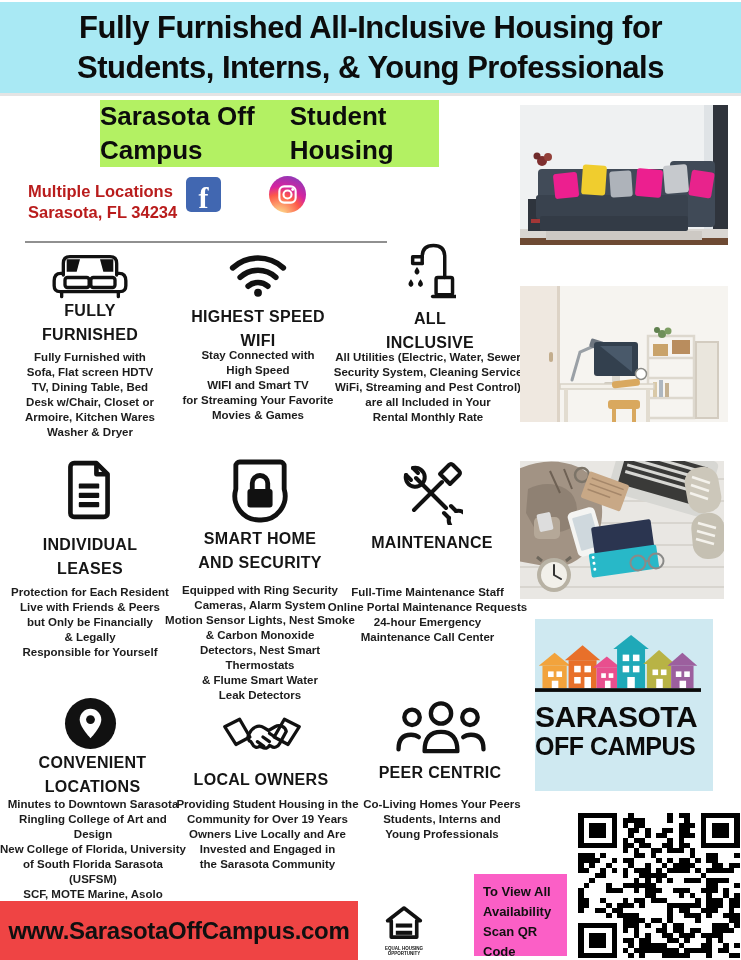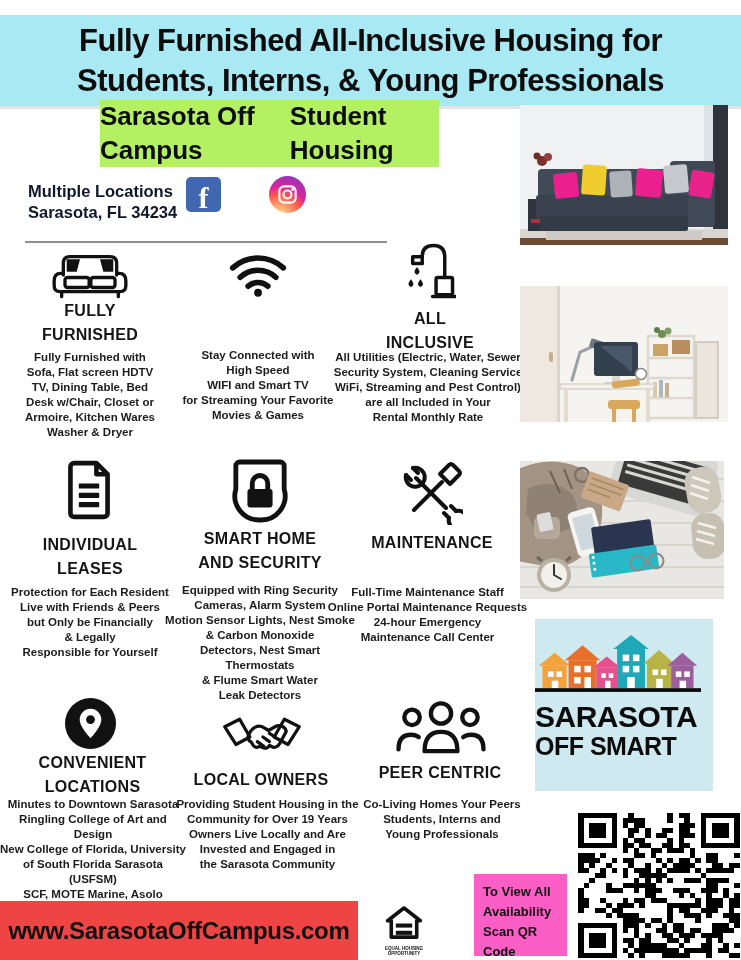--- a/index.html
+++ b/index.html
@@ -1,30 +1,30 @@
 <!DOCTYPE html>
 <html><head>
 <meta charset="utf-8">
 <style>
   html,body{margin:0;padding:0;background:#fff;}
   .page{position:relative;width:741px;height:960px;background:#ffffff;overflow:hidden;
         font-family:"Liberation Sans",sans-serif;color:#111;}
   .abs{position:absolute;}
 
   
-  .banner-top{left:0;top:15px;width:741px;height:91px;border-bottom:3px solid #e4e4e4;
+  .banner-top{left:0;top:2px;width:741px;height:91px;border-bottom:3px solid #e4e4e4;
               display:flex;flex-direction:column;justify-content:center;align-items:center;}
   .banner-top .l{font-size:31px;font-weight:900;letter-spacing:-0.5px;line-height:1.28;color:#0c0c0c;}
 
   
   .banner-green{left:100px;top:100px;width:339px;height:67px;display:flex;flex-direction:row;
                 justify-content:center;align-items:center;}
   .banner-green .l{font-size:26px;font-weight:900;line-height:1.3;color:#0c0c0c;}
 
-  .location{left:28px;top:181px;font-size:16.5px;font-weight:800;line-height:1.25;color:#0f172a;white-space:pre-line;}
+  .location{left:28px;top:181px;font-size:16.5px;font-weight:800;line-height:1.25;color:#b91c1c;white-space:pre-line;}
 
   .fb{left:186px;top:177px;width:35px;height:35px;border-radius:5px;display:flex;align-items:flex-end;justify-content:center;overflow:hidden;}
   .fb span{color:#fff;font-weight:900;font-size:30px;line-height:0.95;font-family:"Liberation Serif",serif;}
   .ig{left:269px;top:176px;width:37px;height:37px;border-radius:50%;
       background:radial-gradient(circle at 28% 110%, #fdf497 0%, #fd5949 45%, #d6249f 62%, #8a3ab9 90%);
       display:flex;align-items:center;justify-content:center;}
   .ig svg{width:23px;height:23px;}
 
   .avail{left:110px;top:218px;display:flex;align-items:baseline;gap:13px;}
   .avail .lbl{font-size:13px;font-weight:800;color:#9b9b9b;letter-spacing:0.5px;}
@@ -120,20 +120,22 @@
   <div class="abs f-icon" style="left:228px;top:250px;width:60px;height:47px;">
     <svg viewBox="0 0 64 50">
       <g fill="none" stroke="#111" stroke-width="6" stroke-linecap="round">
         <path d="M5 19 a40 40 0 0 1 54 0"></path>
         <path d="M13 29 a28 28 0 0 1 38 0"></path>
         <path d="M21.5 38.5 a16 16 0 0 1 21 0"></path>
       </g>
       <circle cx="32" cy="45.5" r="4.2" fill="#111"></circle>
     </svg>
   </div>
+  <div class="abs f-head" style="left:172px;top:305px;width:172px;">HIGHEST SPEED
+WIFI</div>
   <div class="abs f-body" style="left:165px;top:348px;width:186px;">Stay Connected with
 High Speed
 WIFI and Smart TV
 for Streaming Your Favorite
 Movies &amp; Games</div>
 
   <div class="abs f-icon" style="left:404px;top:241px;width:52px;height:66px;">
     <svg viewBox="0 0 60 76">
       <g fill="none" stroke="#111" stroke-width="4" stroke-linecap="round" stroke-linejoin="round">
         <path d="M21 26 h-11 v-8 h11"></path>
@@ -424,21 +426,21 @@
           <rect x="130" y="52" width="7" height="10" fill="#fff"></rect>
         <rect x="146" y="38" width="24" height="24" fill="#9c5f9e"></rect>
         <polygon points="142,38 158,24 174,38" fill="#9c5f9e"></polygon>
         <rect x="151" y="44" width="6" height="6" fill="#fff"></rect>
           <rect x="160" y="44" width="6" height="6" fill="#fff"></rect>
           <rect x="155" y="54" width="7" height="8" fill="#fff"></rect>
       </g>
       <rect x="0" y="62" width="178" height="4" fill="#0b0b0b"></rect>
     </svg>
     <div class="t1">SARASOTA</div>
-    <div class="t2">OFF SMART</div>
+    <div class="t2">OFF CAMPUS</div>
   </div>
 
   <div class="abs qr">
     <svg id="qr-svg" viewBox="0 0 29 29" preserveAspectRatio="none" shape-rendering="crispEdges">
         <g fill="#000">
           <rect x="9" y="0" width="1" height="1"></rect>
           <rect x="16" y="0" width="1" height="1"></rect>
           <rect x="18" y="0" width="1" height="1"></rect>
           <rect x="19" y="0" width="1" height="1"></rect>
           <rect x="8" y="1" width="1" height="1"></rect>

